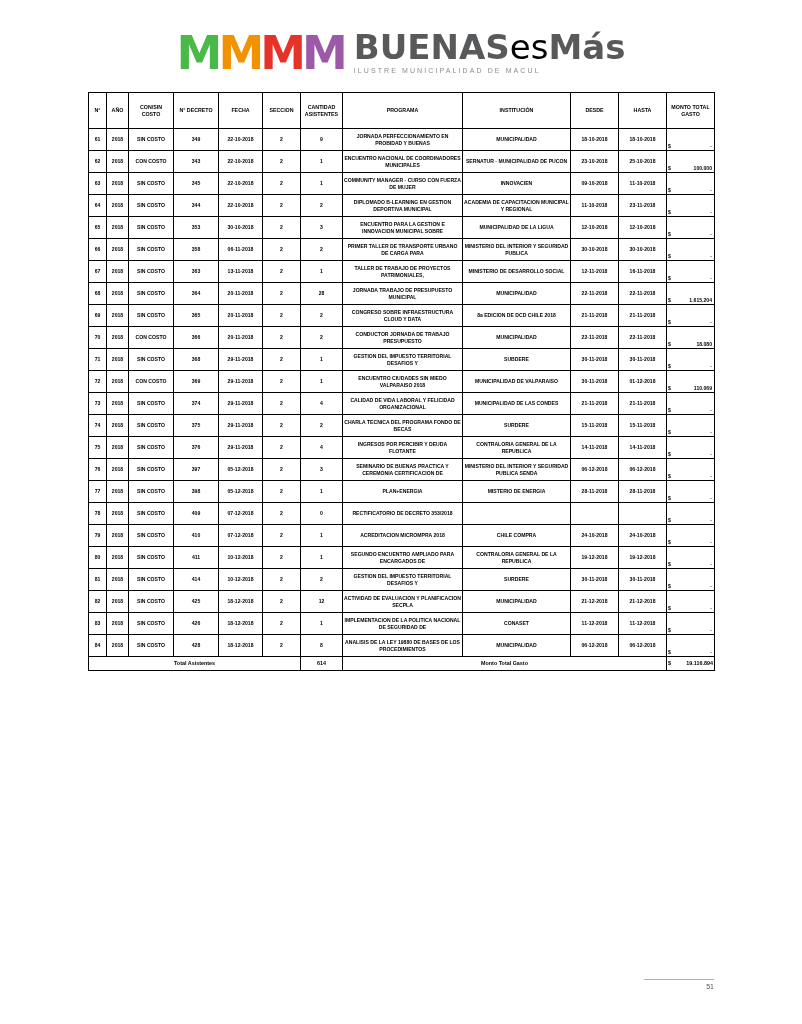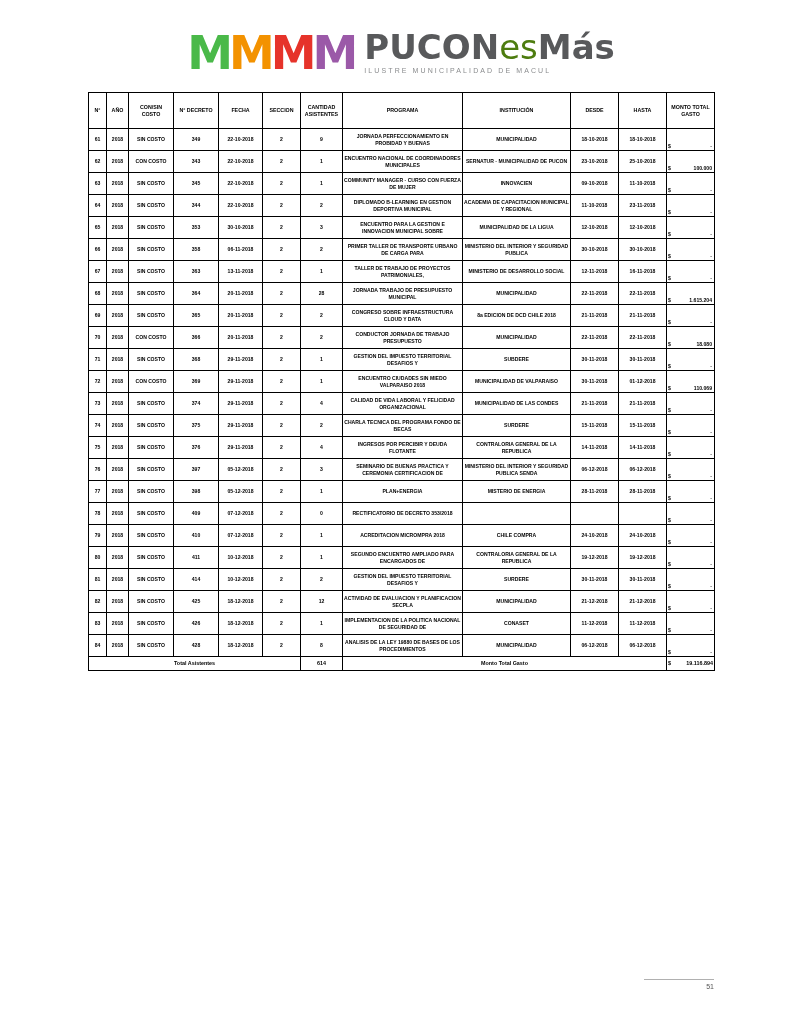--- a/index.html
+++ b/index.html
@@ -59,21 +59,21 @@
   .logo-word {
     font-family: "DejaVu Sans", sans-serif;
     font-size: 34px;
     line-height: 1;
     font-weight: 700;
     color: #58595b;
     letter-spacing: 0px;
   }
   .logo-word .es {
     font-weight: 400;
-    color: #4d7c0f;
+    color: #000000;
   }
   .logo-sub {
     font-size: 7px;
     letter-spacing: 2.1px;
     color: #8a8c8e;
     margin-top: 3px;
     font-family: "Liberation Sans", sans-serif;
   }
 
   
@@ -176,21 +176,21 @@
   <div class="header">
     <div class="logo">
       <div class="logo-marks">
         <span class="logo-m m1">M</span>
         <span class="logo-m m2">M</span>
         <span class="logo-m m3">M</span>
         <span class="logo-m m4">M</span>
       </div>
       <div class="logo-text">
         <div class="logo-word">
-          <span>PUCON</span><span class="es">es</span><span>Más</span>
+          <span>BUENAS</span><span class="es">es</span><span>Más</span>
         </div>
         <div class="logo-sub">ILUSTRE MUNICIPALIDAD DE MACUL</div>
       </div>
     </div>
   </div>
 
   <div class="table-wrap">
     <table class="decretos">
       <colgroup>
         <col class="c-n">

